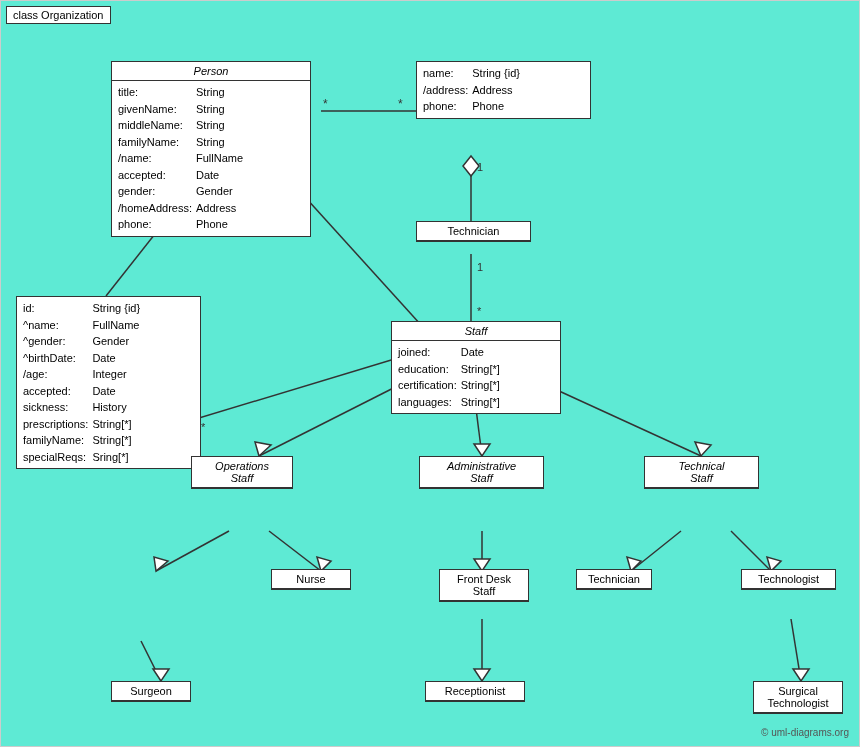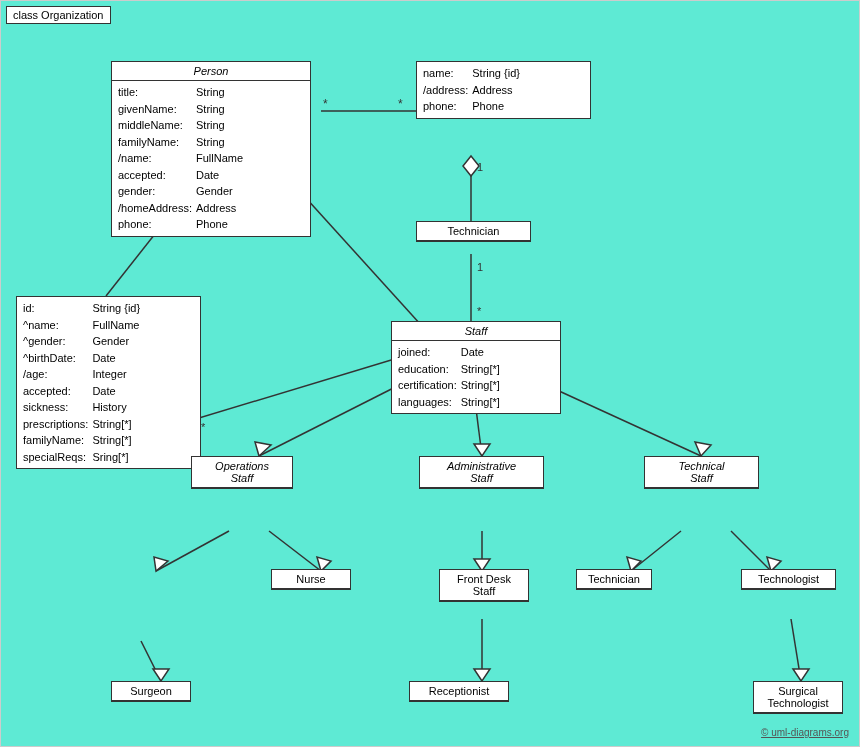--- a/index.html
+++ b/index.html
@@ -43,21 +43,20 @@
     }
     .uml-class .class-body td {
       padding: 0 4px 0 0;
       line-height: 1.5;
       vertical-align: top;
     }
     .diagram-label {
       position: absolute;
       font-size: 11px;
       color: #333;
-      text-decoration: underline;
     }
     .frame-label {
       position: absolute;
       top: 5px;
       left: 5px;
       border: 1.5px solid #333;
       padding: 2px 6px;
       font-size: 11px;
       background: #fff;
     }
@@ -316,21 +315,21 @@
   </div>
 
   <div class="uml-class" style="left:740px; top:568px; width:95px;">
     <div class="class-title">Technologist</div>
   </div>
 
   <div class="uml-class" style="left:110px; top:680px; width:80px;">
     <div class="class-title">Surgeon</div>
   </div>
 
-  <div class="uml-class" style="left:408px; top:680px; width:100px;">
+  <div class="uml-class" style="left:424px; top:680px; width:100px;">
     <div class="class-title">Receptionist</div>
   </div>
 
   <div class="uml-class" style="left:752px; top:680px; width:90px; text-align:center;">
     <div class="class-title" style="white-space:pre-line;">Surgical
 Technologist</div>
   </div>
 
   <div class="diagram-label" style="bottom:8px; right:10px; font-size:10px; color:#555;">© uml-diagrams.org</div>
 

